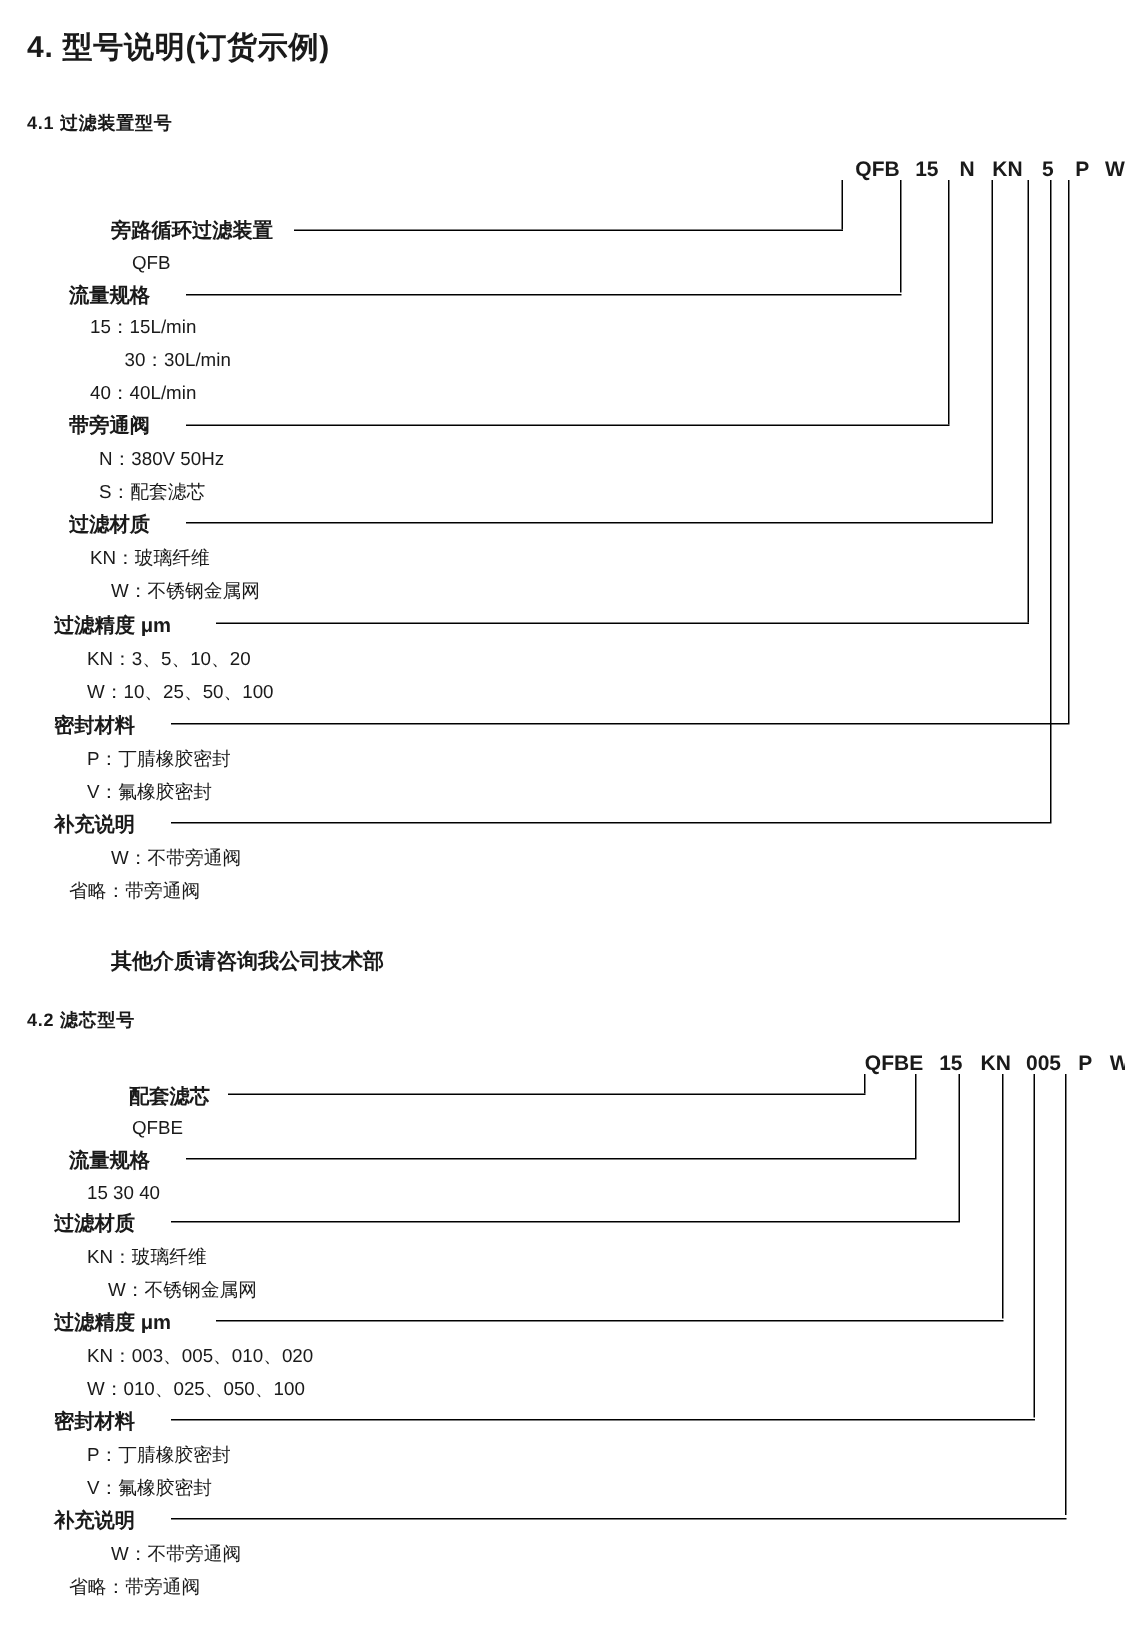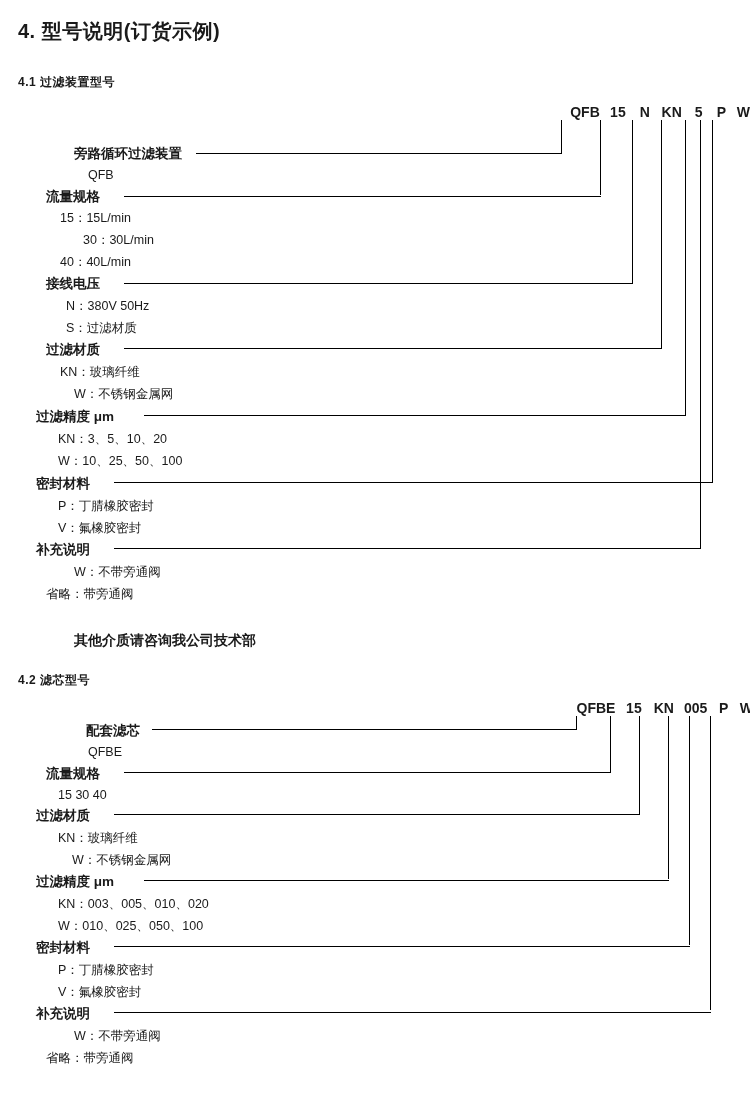--- a/index.html
+++ b/index.html
@@ -108,24 +108,24 @@
   <div class="lbl" style="left:74px; top:145px;">旁路循环过滤装置</div>
   <div class="hline" style="left:196px; top:153px; width:366px;"></div>
   <div class="sub" style="left:88px; top:168px;">QFB</div>
 
   <div class="lbl" style="left:46px; top:188px;">流量规格</div>
   <div class="hline" style="left:124px; top:196px; width:477px;"></div>
   <div class="sub" style="left:60px; top:210px;">15：15L/min</div>
   <div class="sub" style="left:60px; top:232px;margin-left:23px;">30：30L/min</div>
   <div class="sub" style="left:60px; top:254px;">40：40L/min</div>
 
-  <div class="lbl" style="left:46px; top:275px;">接线电压</div>
+  <div class="lbl" style="left:46px; top:275px;">带旁通阀</div>
   <div class="hline" style="left:124px; top:283px; width:509px;"></div>
   <div class="sub" style="left:66px; top:298px;">N：380V 50Hz</div>
-  <div class="sub" style="left:66px; top:320px;">S：过滤材质</div>
+  <div class="sub" style="left:66px; top:320px;">S：配套滤芯</div>
 
   <div class="lbl" style="left:46px; top:341px;">过滤材质</div>
   <div class="hline" style="left:124px; top:348px; width:538px;"></div>
   <div class="sub" style="left:60px; top:364px;">KN：玻璃纤维</div>
   <div class="sub" style="left:74px; top:386px;">W：不锈钢金属网</div>
 
   <div class="lbl" style="left:36px; top:408px;">过滤精度 μm</div>
   <div class="hline" style="left:144px; top:415px; width:542px;"></div>
   <div class="sub" style="left:58px; top:431px;">KN：3、5、10、20</div>
   <div class="sub" style="left:58px; top:453px;">W：10、25、50、100</div>

